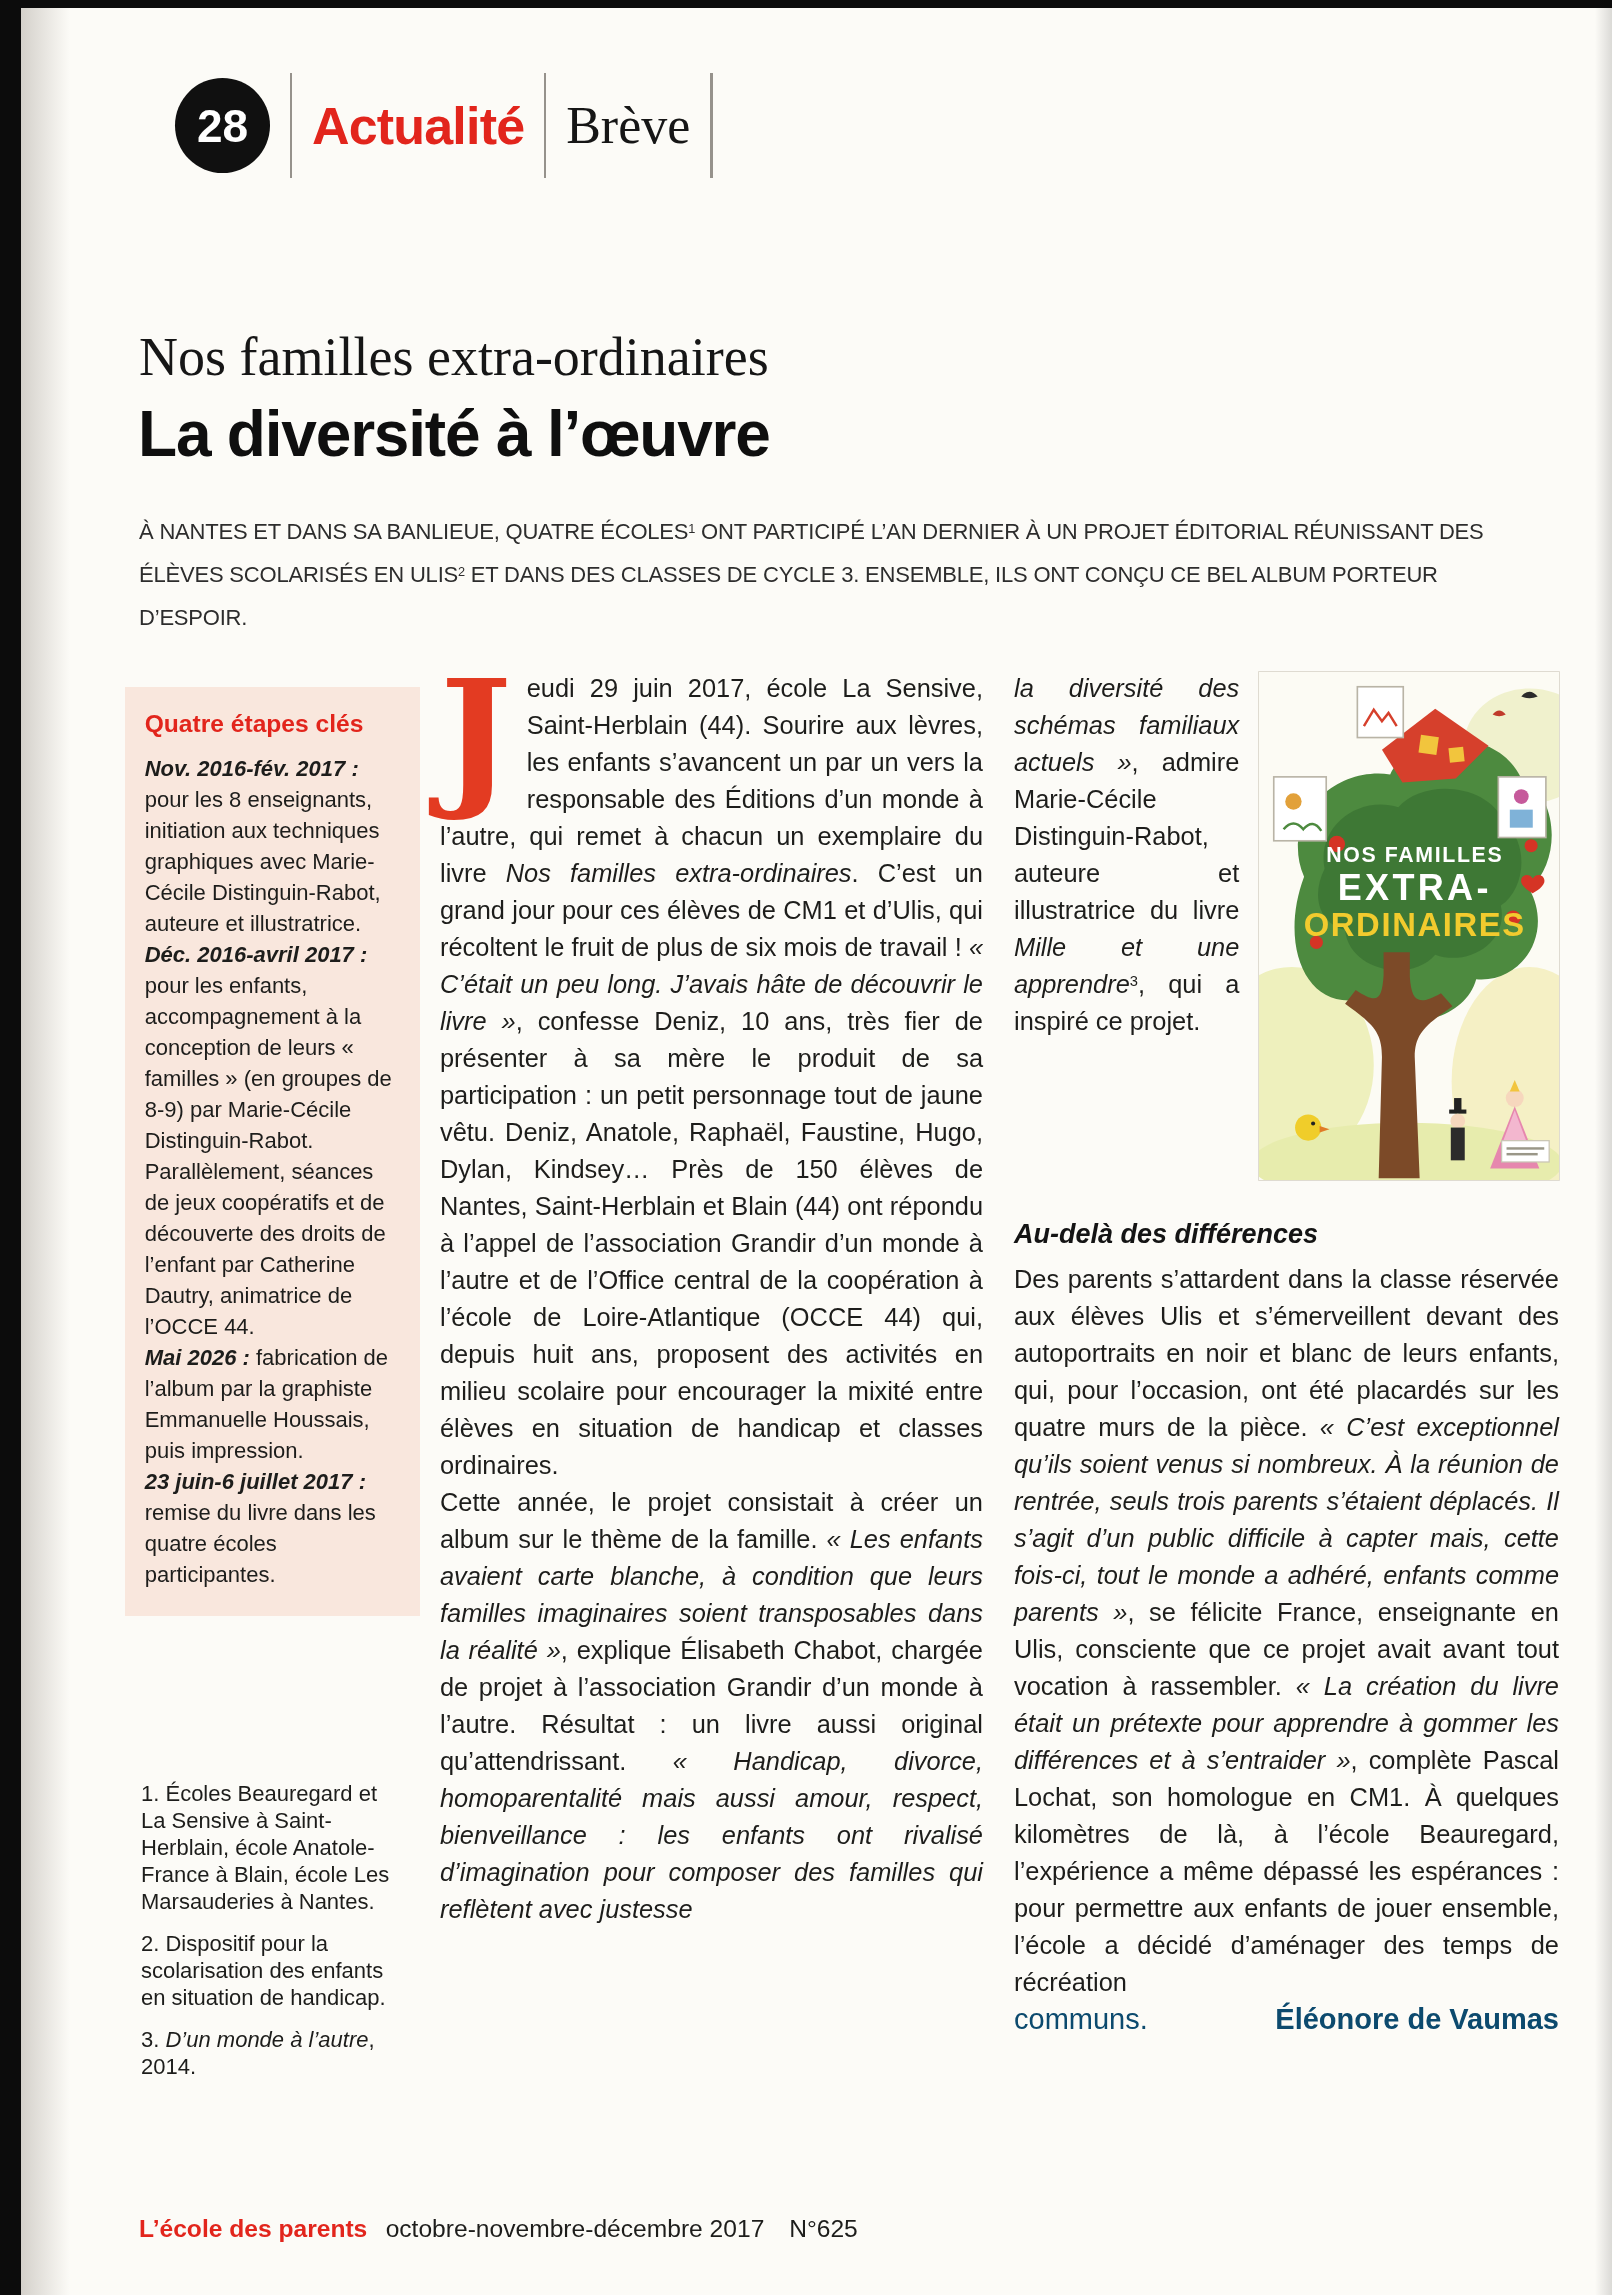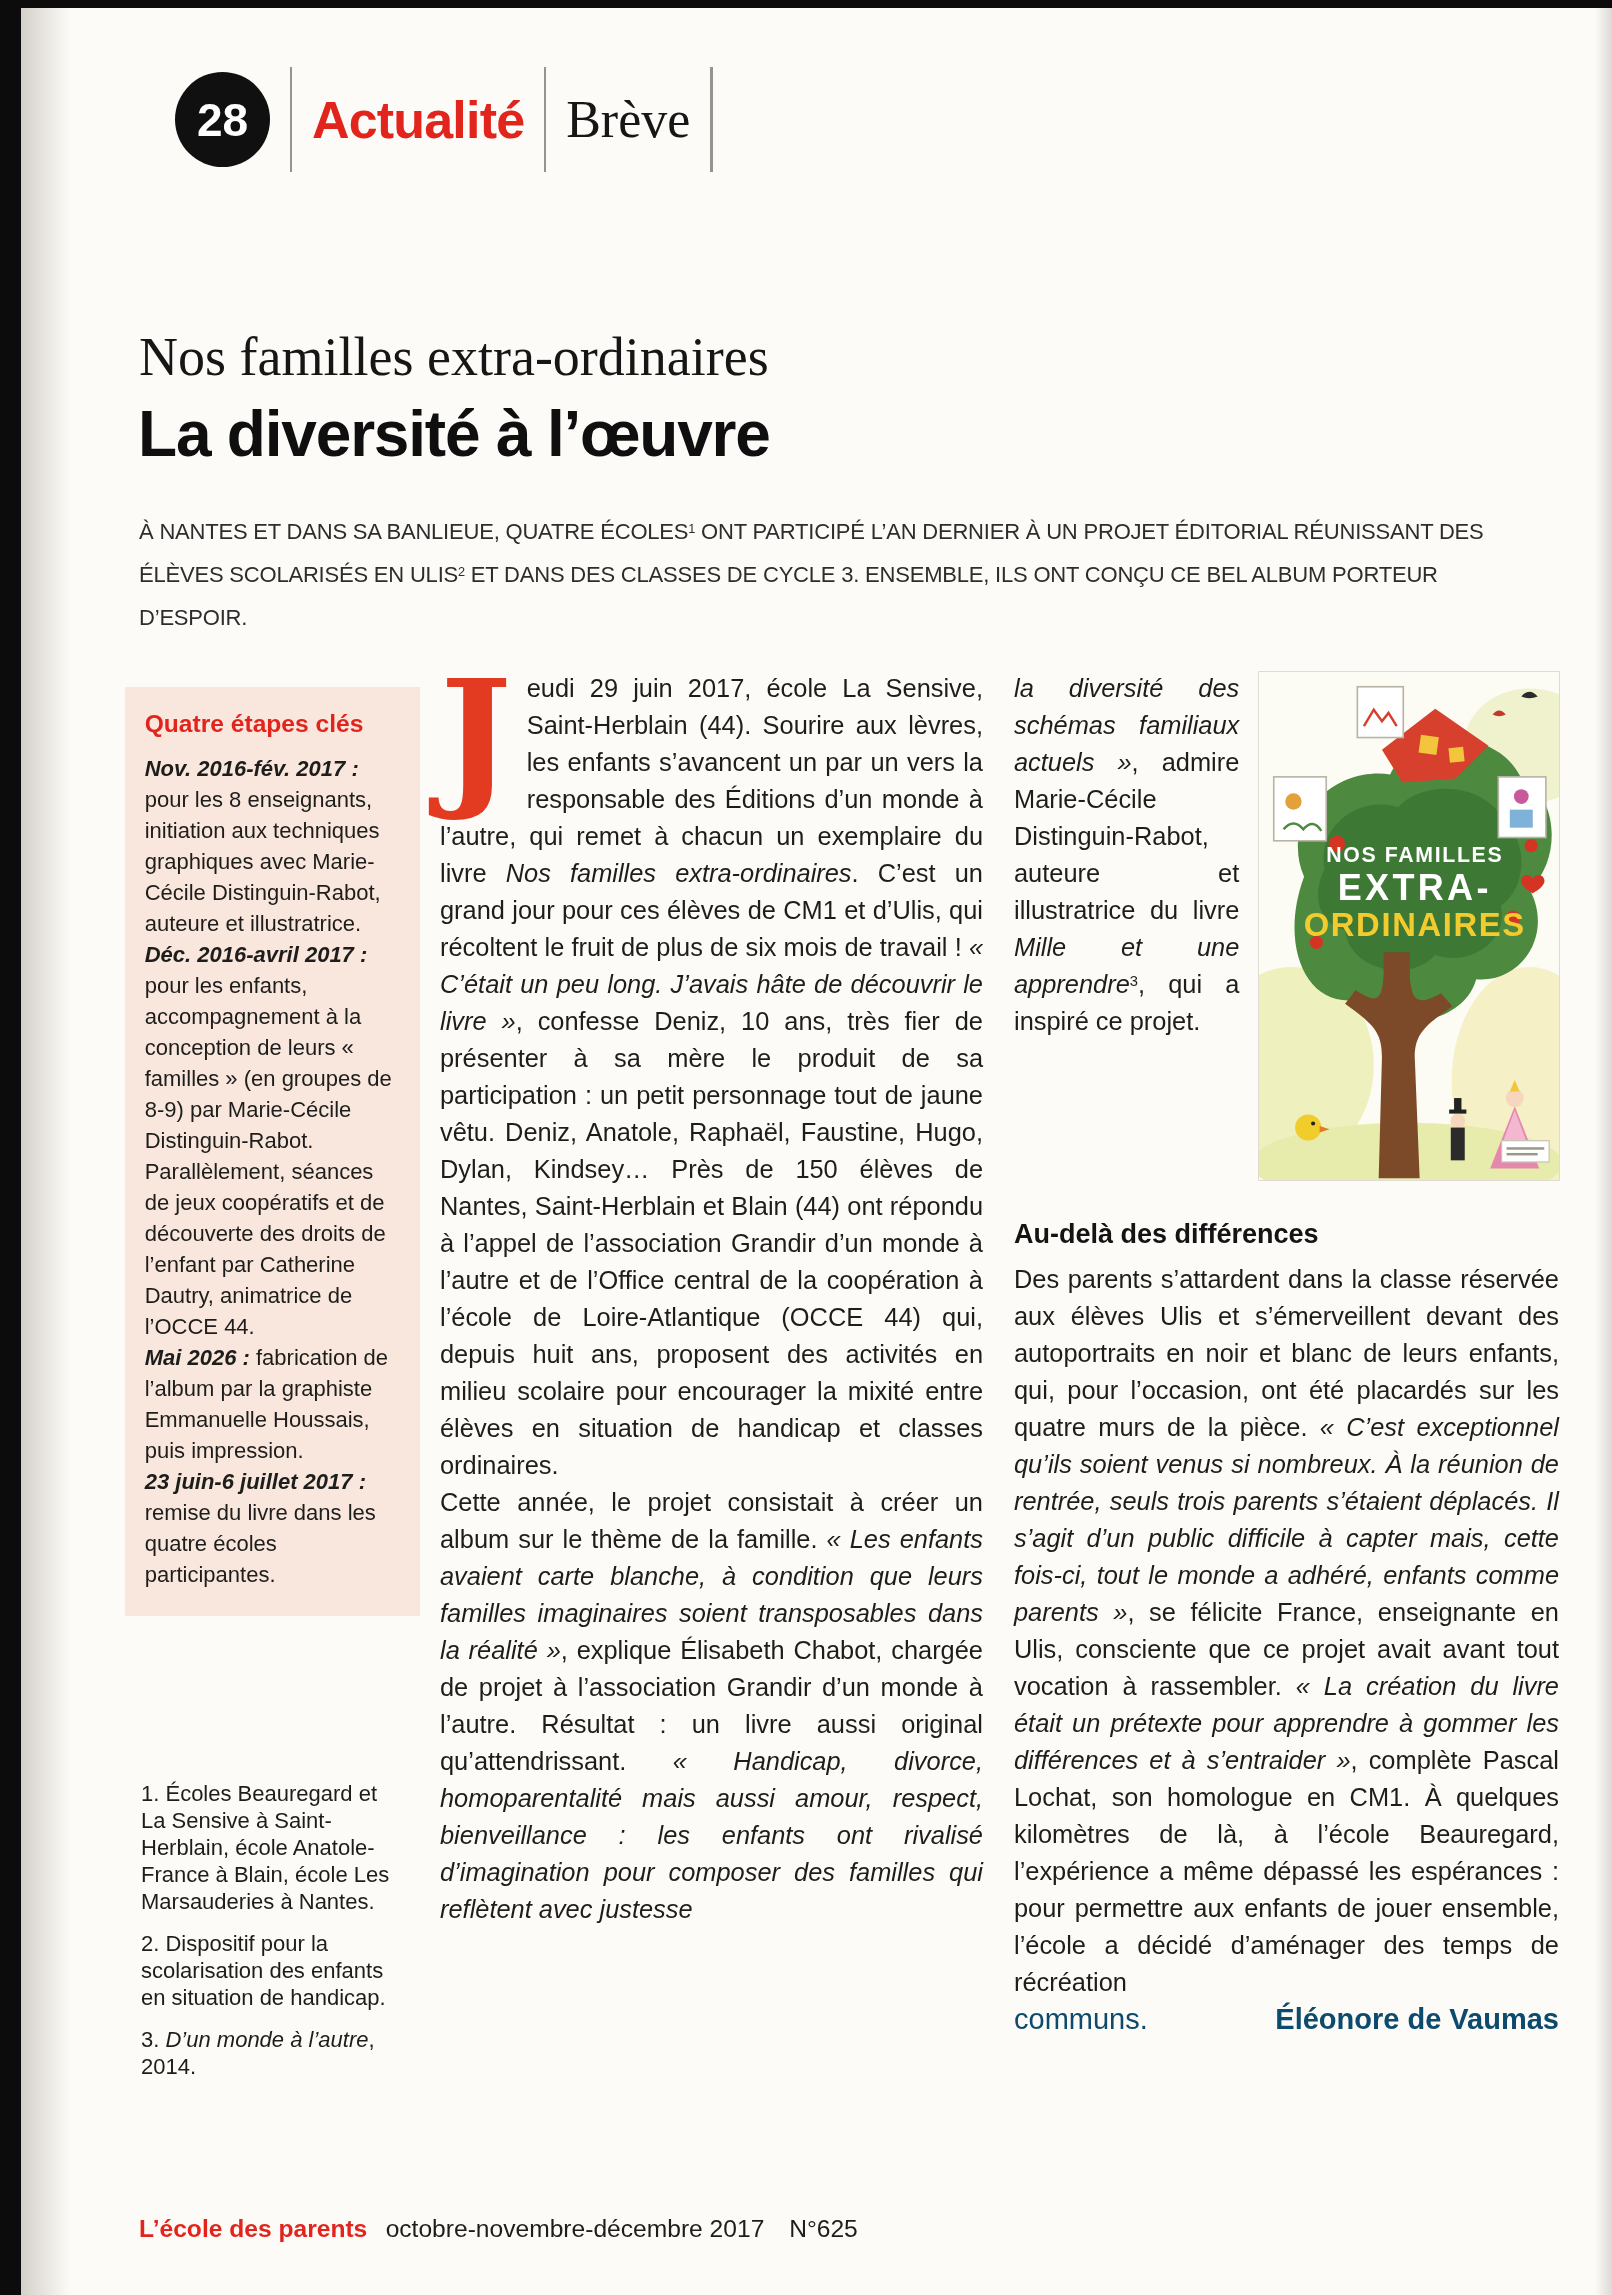--- a/index.html
+++ b/index.html
@@ -9,21 +9,21 @@
   }
   
   .scan-left{position:absolute;left:0;top:0;width:21px;height:100%;background:#0c0c0c;}
   .scan-left-shadow{position:absolute;left:21px;top:0;width:49px;height:100%;
     background:linear-gradient(to right,rgba(70,58,45,.22),rgba(70,58,45,0));}
   .scan-top{position:absolute;left:0;top:0;width:100%;height:8.2px;background:#0c0c0c;}
   .scan-right-shadow{position:absolute;right:0;top:0;width:18px;height:100%;
     background:linear-gradient(to left,rgba(0,0,0,.14),rgba(0,0,0,0));}
 
   
-  .masthead{position:absolute;left:175px;top:67px;display:flex;align-items:center;gap:19.7px;height:105px;}
+  .masthead{position:absolute;left:175px;top:73px;display:flex;align-items:center;gap:19.7px;height:105px;}
   .page-badge{width:95px;height:95px;border-radius:50%;background:#101010;color:#ffffff;
     display:flex;align-items:center;justify-content:center;font-size:46px;font-weight:700;}
   .vrule{width:2.5px;height:105px;background:#96928c;}
   .section-label{font-size:52px;font-weight:700;color:#e2251c;letter-spacing:-0.8px;}
   .subsection-label{font-family:"Liberation Serif",serif;font-size:52px;color:#161616;}
 
   
   .kicker{position:absolute;left:139px;top:326px;margin:0;font-family:"Liberation Serif",serif;
     font-weight:400;font-size:54px;color:#161616;}
   .page-title{position:absolute;left:138px;top:397px;margin:0;font-size:64px;font-weight:700;
@@ -39,21 +39,21 @@
   
   .footnotes{position:absolute;left:141px;top:1780px;width:262px;}
   .footnote{margin:0 0 14.8px 0;font-size:22px;line-height:27px;color:#1d1d1b;}
 
   
   .col2{position:absolute;left:440px;top:670px;width:543px;}
   .col3{position:absolute;left:1014px;top:670px;width:545px;}
   .body-para{margin:0;font-size:25.4px;line-height:37px;text-align:justify;color:#1d1d1b;}
   .dropcap{float:left;color:#e33b22;font-family:"DejaVu Serif",serif;font-weight:700;
     font-size:152px;line-height:129px;height:148px;padding:0 14.8px 0 0;}
-  .subhead{clear:both;margin:0;padding:19.7px 0 11.5px 0;font-size:27px;font-weight:700;color:#141414;}
+  .subhead{clear:both;margin:0;padding:19.7px 0 11.5px 0;font-size:27px;font-weight:700;color:#141414;font-style:italic;}
   .book-cover{float:right;width:300px;height:508px;margin:1.6px 0 19.7px 19.7px;background:#84cc16;
     box-shadow:0 0 0 0.8px #d8d3c8;}
   .book-cover svg{width:100%;height:100%;display:block;}
   .lastline{display:flex;justify-content:space-between;align-items:baseline;
     font-size:29px;line-height:37px;color:#0c4a6e;}
   .byline{font-weight:700;}
 
   
   .footer{position:absolute;left:139px;top:2215px;font-size:24.6px;color:#1d1d1b;}
   .footer-brand{color:#e2251c;font-weight:700;margin-right:11.5px;}

